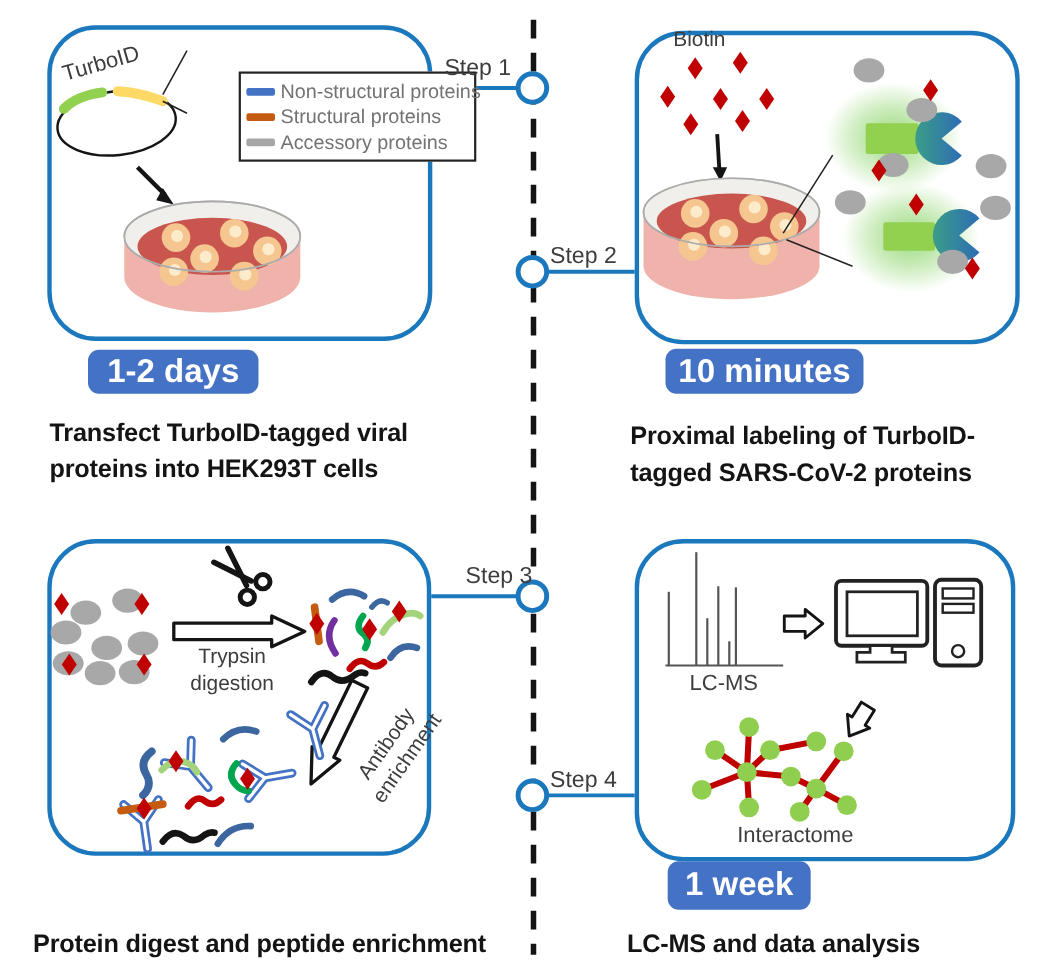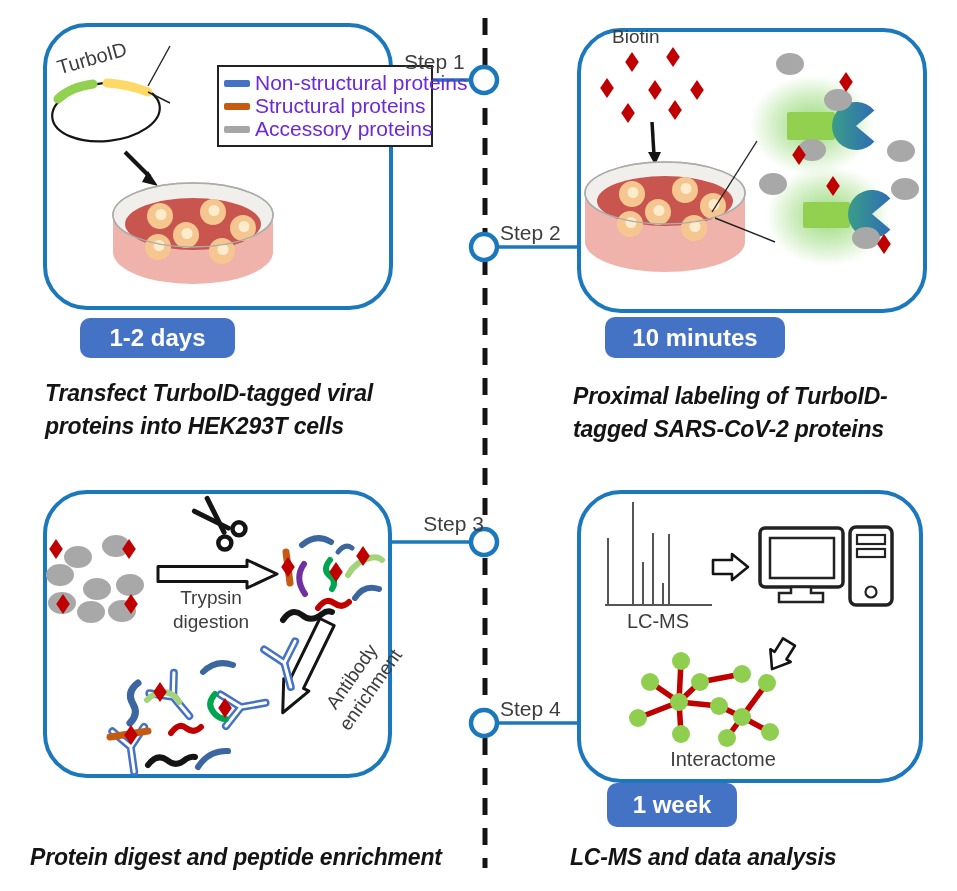--- a/index.html
+++ b/index.html
@@ -4,32 +4,32 @@
 <style>
   html,body{margin:0;padding:0;background:#fff;}
   #figure{position:relative;width:957px;height:891px;background:#fff;overflow:hidden;
           font-family:"Liberation Sans",sans-serif;}
   .panel{position:absolute;border:4px solid var(--panel-border);border-radius:44px;
          background:#fff;box-sizing:border-box;}
   .panel svg{position:absolute;left:-4px;top:-4px;overflow:visible;}
   .overlay{position:absolute;left:0;top:0;pointer-events:none;}
   .badge{position:absolute;background:var(--badge-bg);color:var(--badge-text);
          border-radius:10px;display:flex;align-items:center;justify-content:center;
-         font-weight:bold;font-size:24px;}
+         font-weight:bold;font-size:30px;}
   .caption{position:absolute;font-weight:bold;font-size:23px;line-height:33px;
-           color:var(--caption-text);letter-spacing:-0.2px;font-style:italic;}
+           color:var(--caption-text);letter-spacing:-0.2px;}
   .nowrap{white-space:nowrap;}
   .steplabel{position:absolute;font-size:21px;color:var(--label-text);}
   .slabel{position:absolute;font-size:20px;color:var(--label-text);text-align:center;}
   .legendbox{position:absolute;left:170px;top:38px;width:216px;height:82px;
              border:2px solid #222;background:#fff;box-sizing:border-box;
              padding:5px 5px;display:flex;flex-direction:column;justify-content:space-between;}
   .legendrow{display:flex;align-items:center;height:22px;}
   .legendbar{width:26px;height:7px;margin-right:5px;flex:none;border-radius:2px;}
-  .legendtext{font-size:21px;color:#6d28d9;white-space:nowrap;}
+  .legendtext{font-size:18px;color:#737373;white-space:nowrap;}
   .bar-nsp{background:var(--legend-blue);}
   .bar-sp{background:var(--legend-orange);}
   .bar-ap{background:var(--legend-gray);}
   
   .dia{fill:var(--biotin-red);}
   .goval{fill:var(--protein-gray);}
   .node{fill:var(--node-green);}
   .edge{stroke:var(--edge-red);stroke-width:5.5;stroke-linecap:round;}
   .peak{stroke:#555;stroke-width:2;}
   .blockarrow{fill:#fff;stroke:#141414;stroke-width:3;stroke-linejoin:round;}

